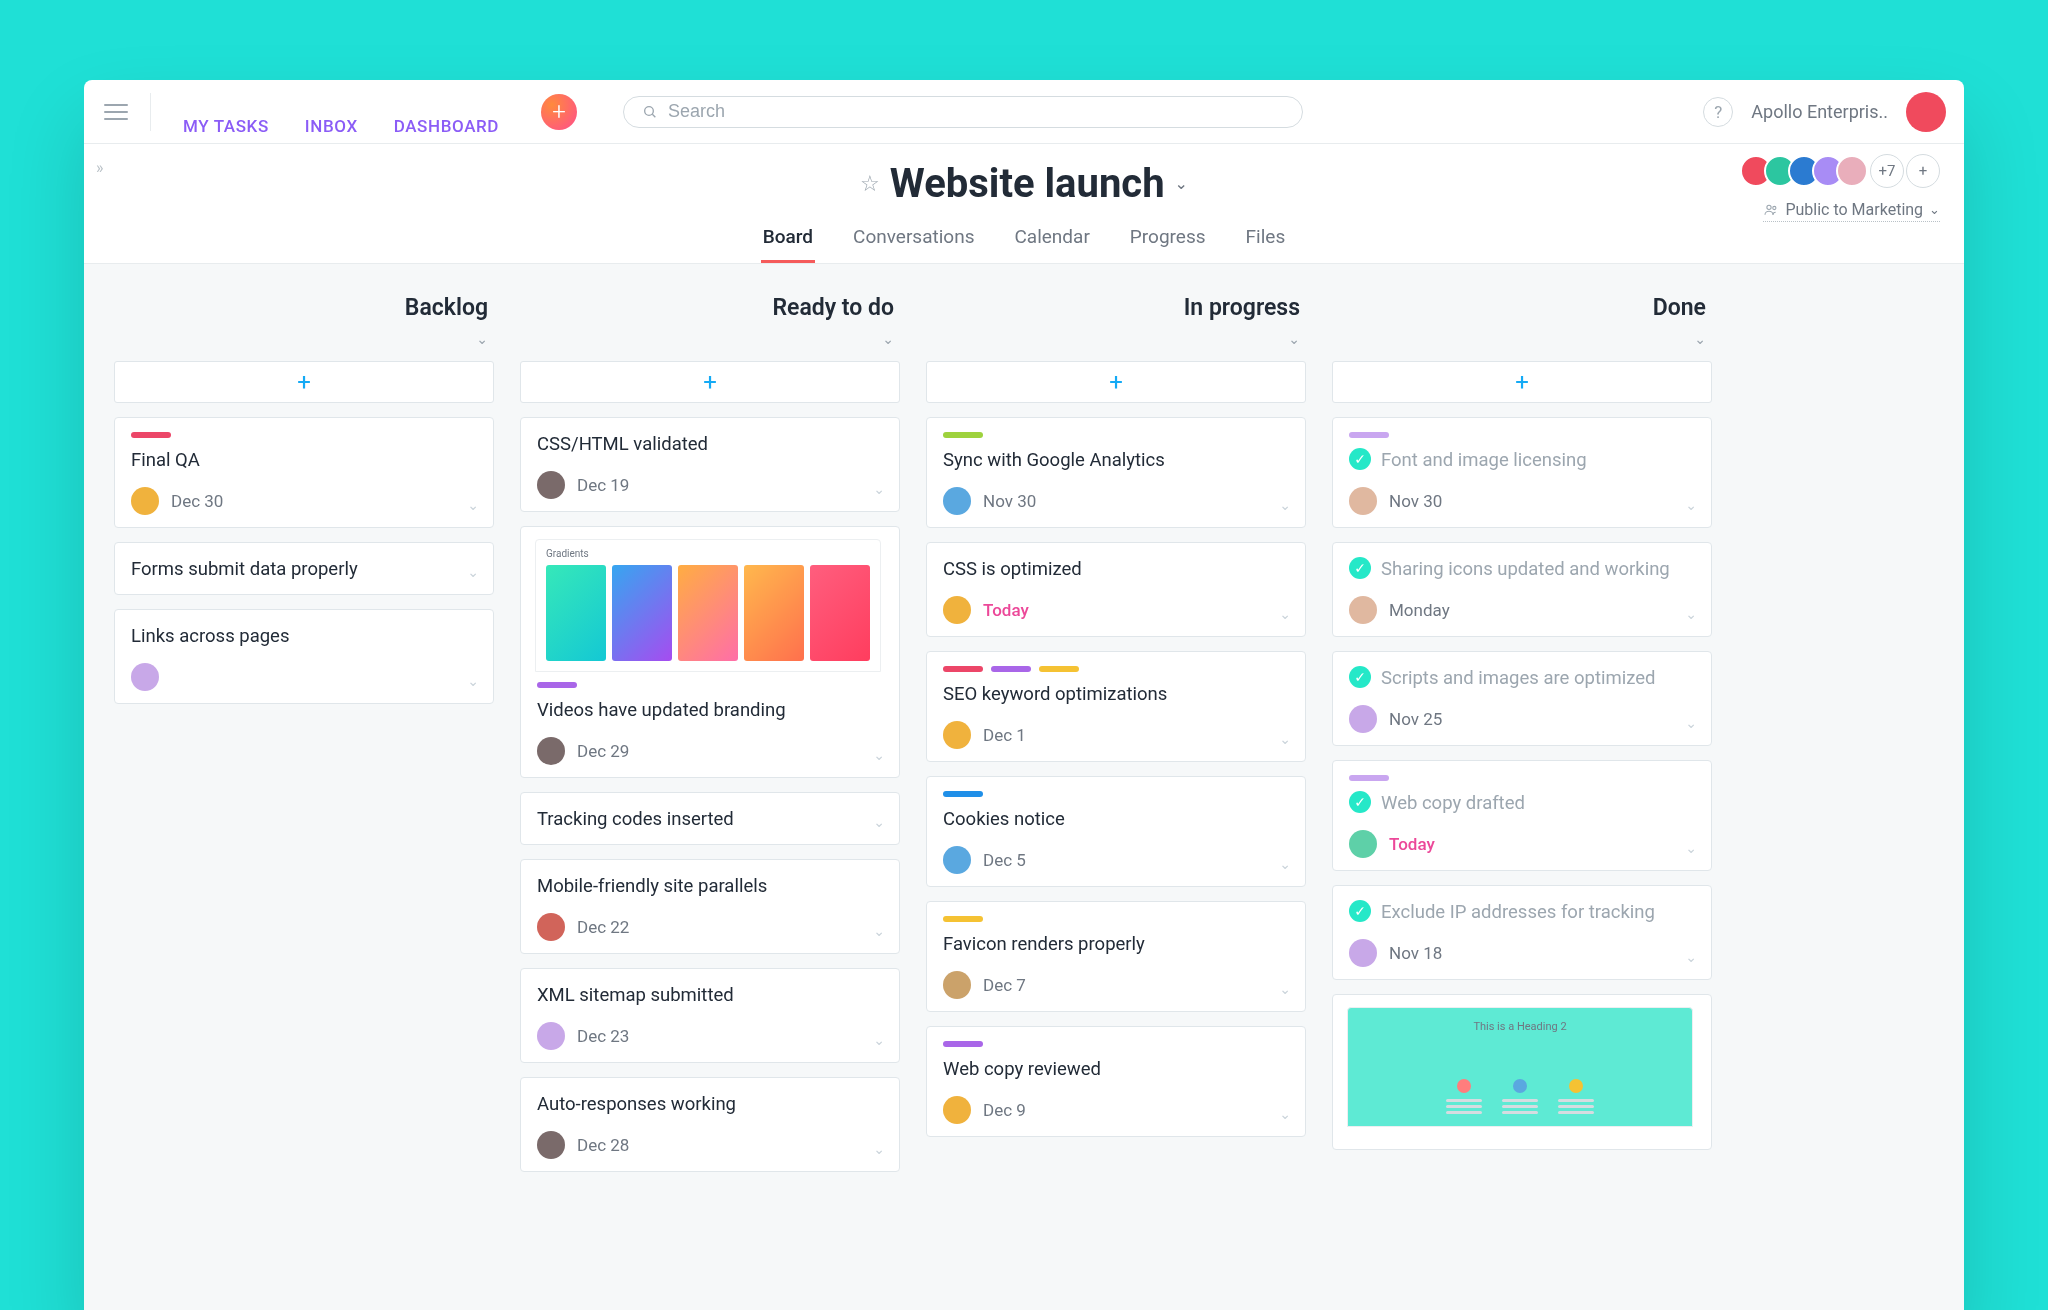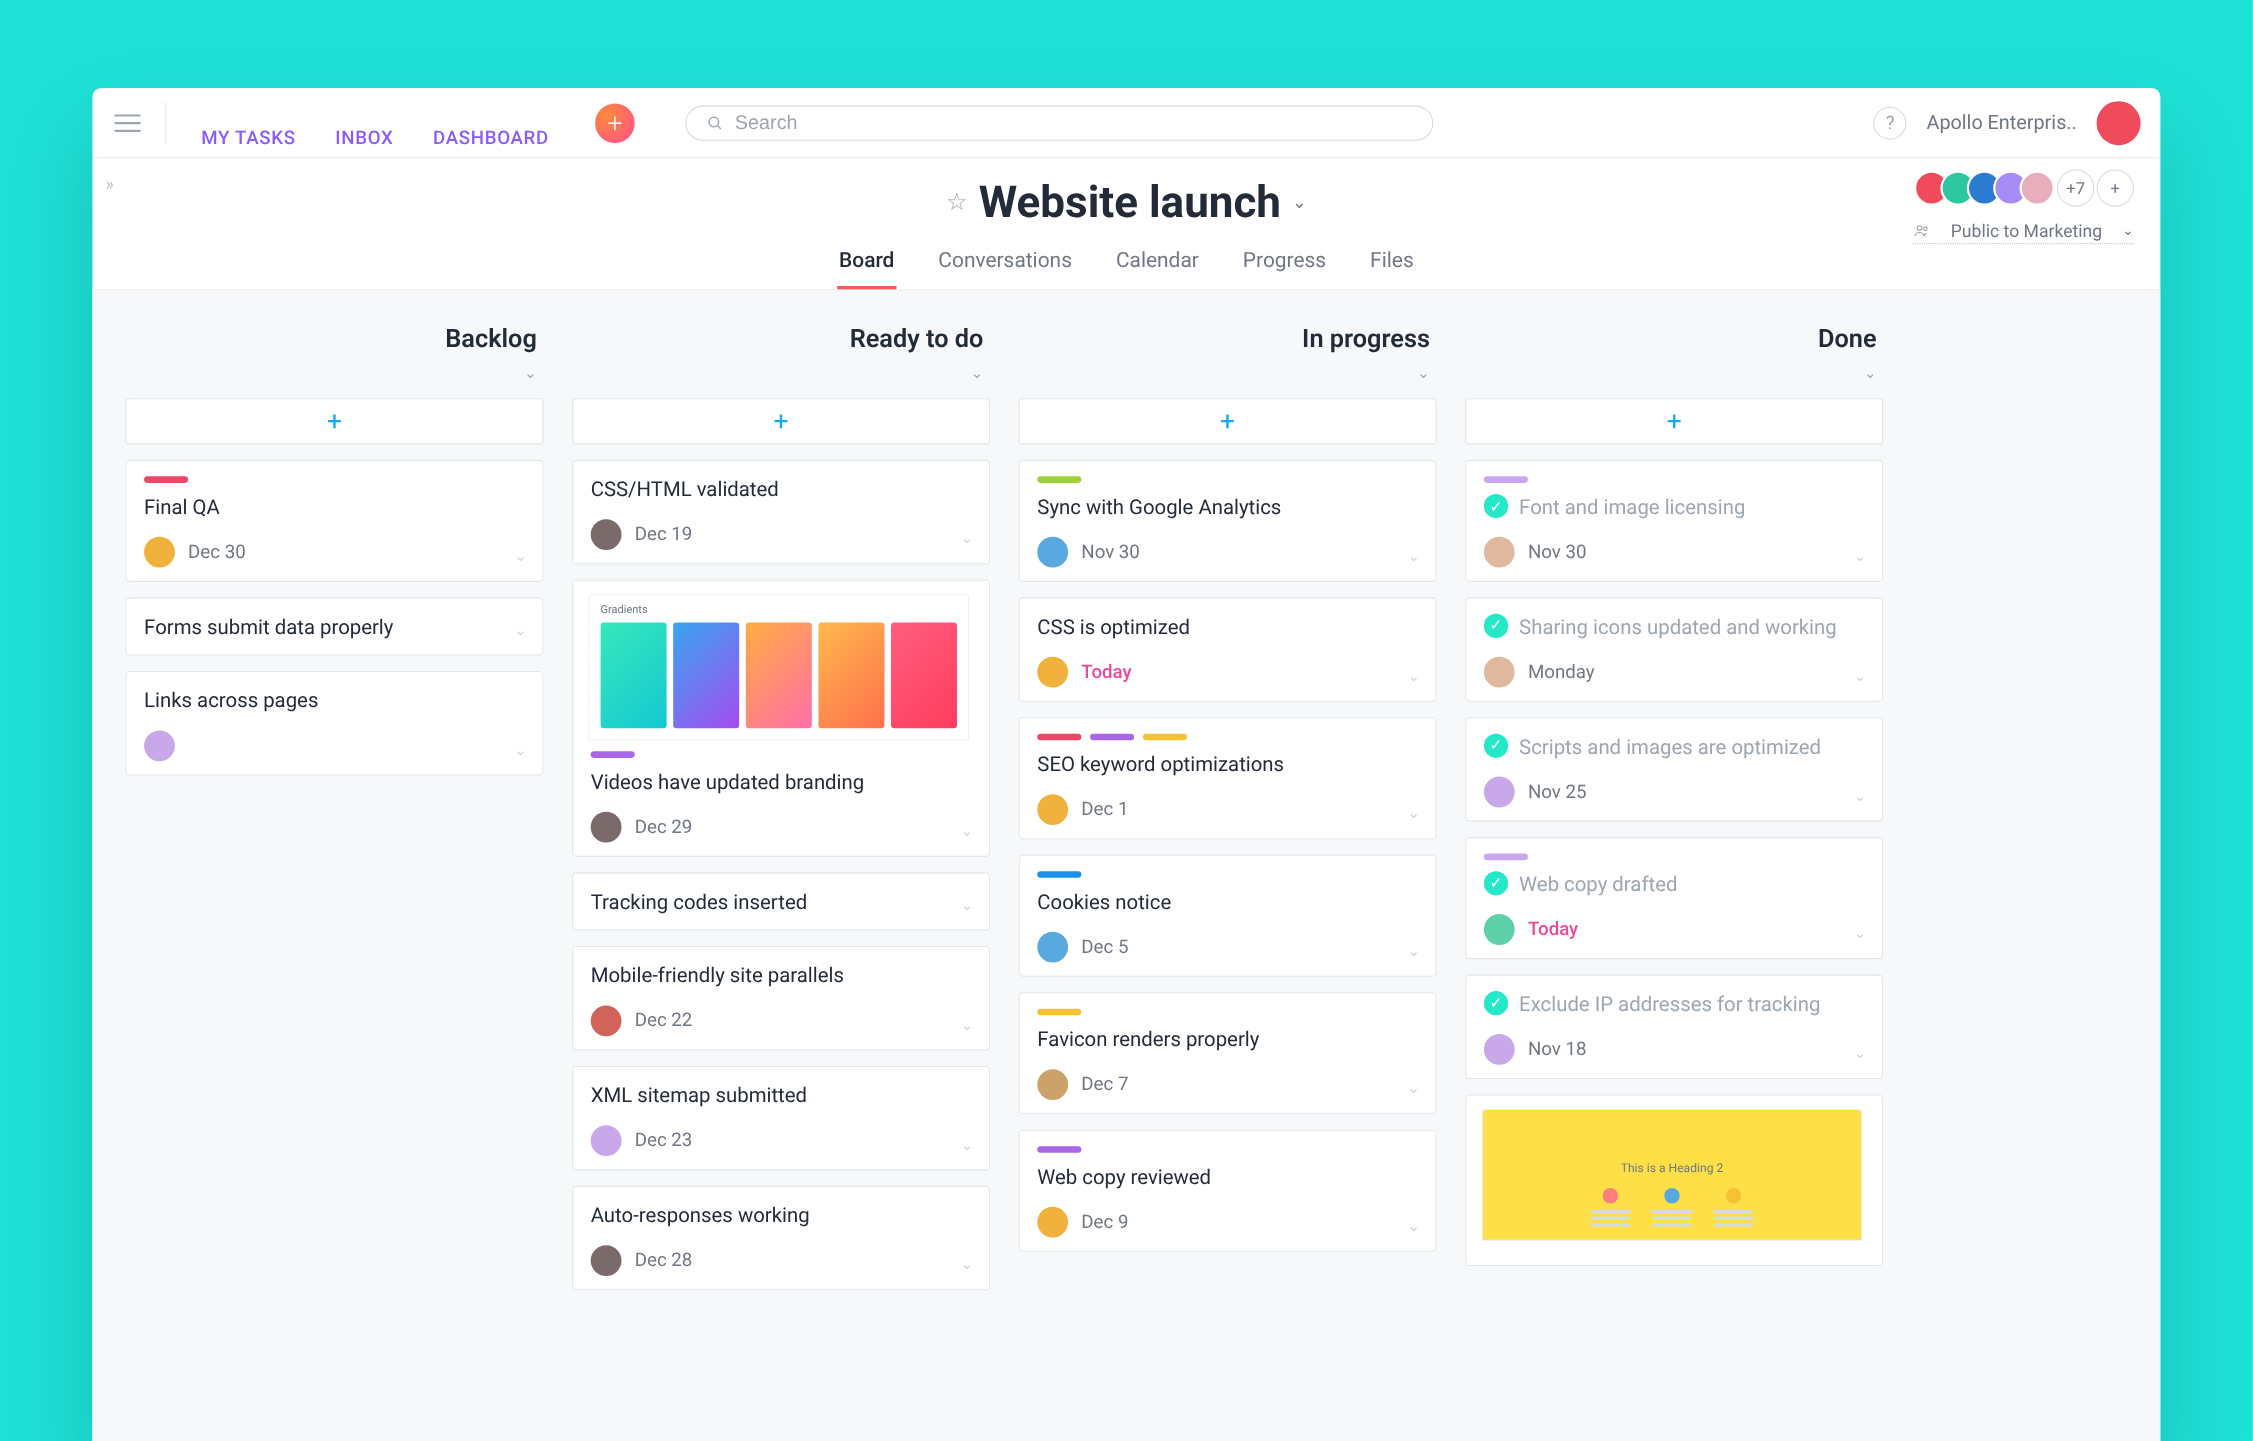--- a/index.html
+++ b/index.html
@@ -89,21 +89,21 @@
     display:flex; align-items:center; gap:-6px;
   }
   .members-cluster .avatar { margin-left:-8px; border:2px solid #fff; }
   .count-pill, .add-member {
     width:34px; height:34px; border-radius:50%; border:1px solid #d5dce0;
     display:flex; align-items:center; justify-content:center;
     color:#6f7782; font-size:15px; background:#fff; margin-left:2px; cursor:pointer;
   }
   .privacy-row {
     position:absolute; right:24px; top:56px;
-    display:flex; align-items:center; gap:18px;
+    display:flex; align-items:center; gap:6px;
     color:#6f7782; font-size:16px;
     border-bottom:1px dotted #b9c1c7; padding-bottom:2px;
     cursor:pointer;
   }
   .expand-rail {
     position:absolute; left:12px; top:14px;
     color:#b9c1c7; font-size:16px; cursor:pointer;
   }
   
   .board-wrap { flex:1; background:#f6f8f9; overflow:hidden; padding: 24px 30px 0 30px; }
@@ -143,22 +143,22 @@
     width:100%; aspect-ratio: 2.6; border:1px solid #eceff1; border-radius:4px 4px 0 0;
     padding:8px 10px 10px 10px; margin:-2px -2px 10px -2px; background:#fff;
     display:flex; flex-direction:column; gap:6px;
   }
   .thumb-label { font-size:10px; color:#6f7782; }
   .swatch-row { display:flex; gap:6px; flex:1; }
   .swatch { flex:1; border-radius:3px; }
   
   .mini-preview {
     width:100%; height:120px; border:1px solid #eceff1; border-radius:4px 4px 0 0;
-    background:#fde047; margin:-2px -2px 10px -2px;
-    display:flex; flex-direction:column; align-items:center; justify-content:flex-end; gap:12px;
+    background:#5eead4; margin:-2px -2px 10px -2px;
+    display:flex; flex-direction:column; align-items:center; justify-content:space-between; gap:12px;
     padding:12px;
   }
   .mini-preview .heading { font-size:11px; color:#6f7782; }
   .mini-cols { display:flex; gap:20px; }
   .mini-col { display:flex; flex-direction:column; align-items:center; gap:6px; }
   .mini-dot { width:14px; height:14px; border-radius:50%; }
   .mini-lines { width:36px; display:flex; flex-direction:column; gap:3px; }
   .mini-lines span { height:3px; background:#d5dce0; border-radius:2px; }
   svg.icon { width:1em; height:1em; display:inline-block; vertical-align:middle; }
 </style>

